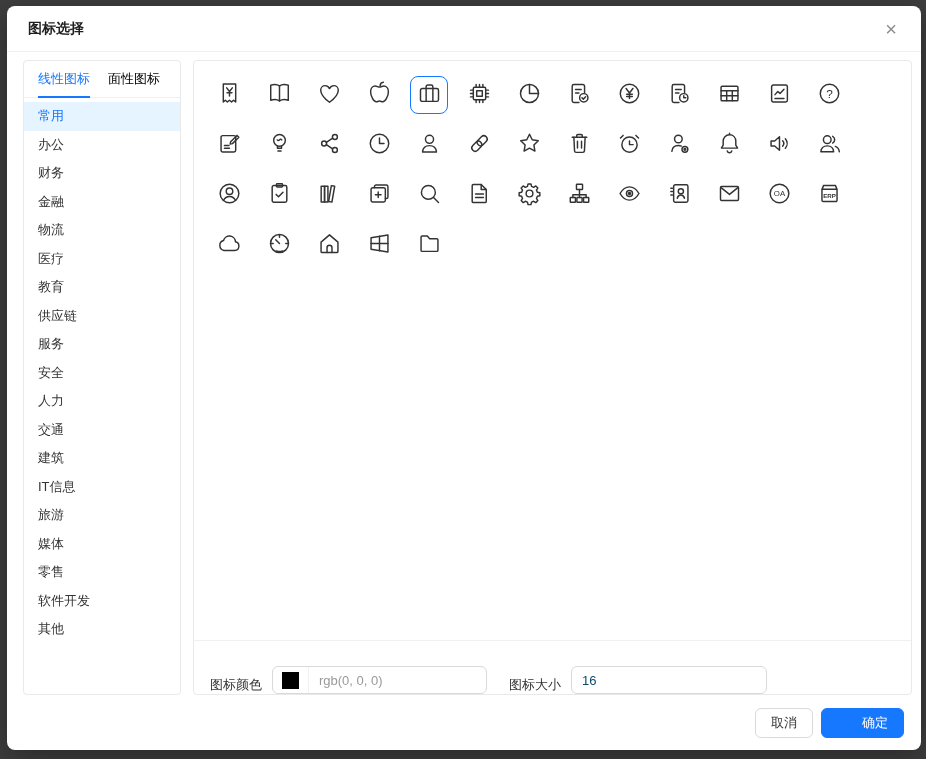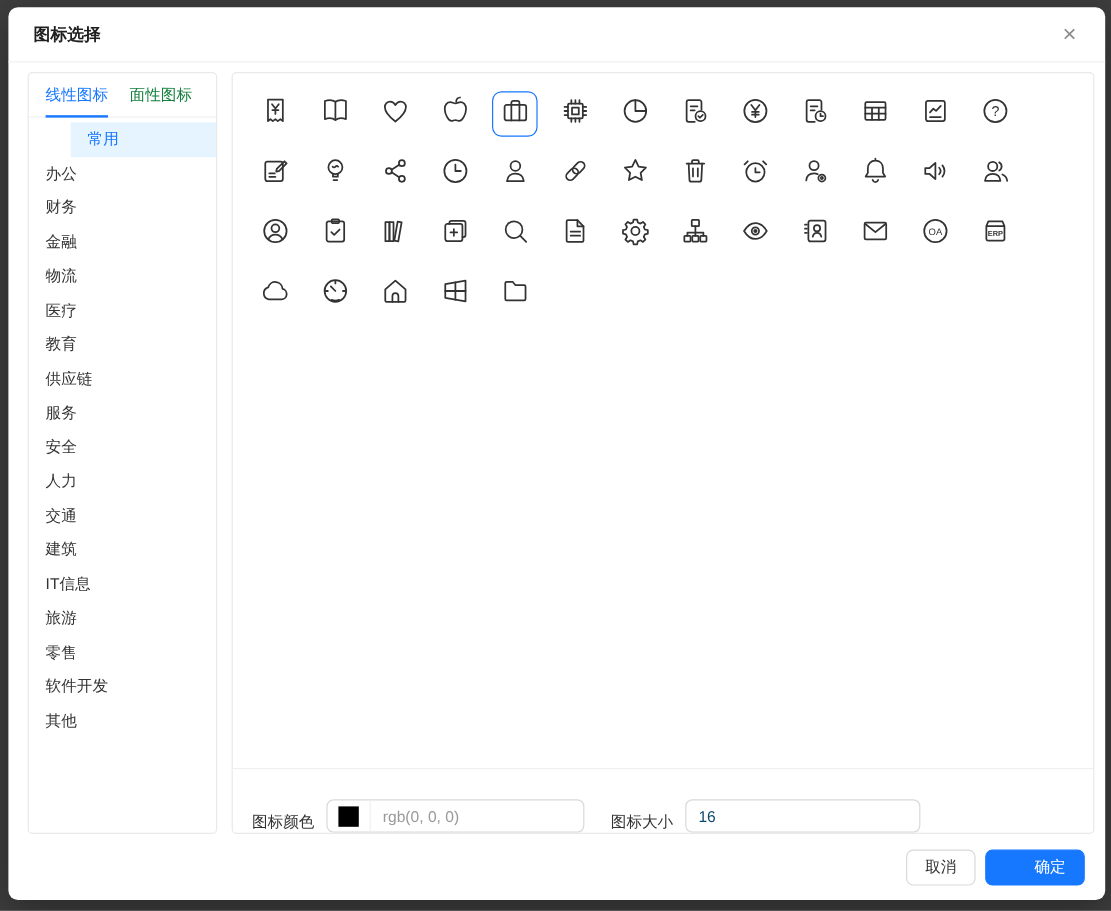--- a/index.html
+++ b/index.html
@@ -18,26 +18,26 @@
     flex:none; height:46px; display:flex; align-items:center; justify-content:space-between;
     padding:0 24px 0 21px; border-bottom:1px solid #f0f0f0;
   }
   .dialog-title { font-size:14px; font-weight:bold; color:#1f1f1f; }
   .close-btn { color:#8c8c8c; font-size:20px; line-height:1; cursor:pointer; user-select:none; }
   .dialog-body { flex:1; min-height:0; display:flex; gap:12px; padding:8px 9px 0 16px; }
   .panel { border:1px solid #e9e9e9; border-radius:4px; background:#fff; }
   .left-panel { flex:none; width:158px; display:flex; flex-direction:column; overflow:hidden; }
   .right-panel { flex:1; display:flex; flex-direction:column; overflow:hidden; }
   .tab-bar { flex:none; display:flex; gap:18px; padding:0 14px; height:37px; border-bottom:1px solid #f0f0f0; }
-  .tab { font-size:13px; color:#15803d; display:flex; align-items:center; position:relative; cursor:pointer; }
+  .tab { font-size:13px; color:#000000; display:flex; align-items:center; position:relative; cursor:pointer; }
   .tab.active { color:#1677ff; }
   .tab.active::after { content:""; position:absolute; left:0; right:0; bottom:-1px; height:2px; background:#1677ff; }
   .cat-list { margin:0; padding:4px 0 0; list-style:none; flex:1; overflow:auto; }
   .cat-item { height:28.5px; line-height:28.5px; padding-left:14px; font-size:13px; color:#333; cursor:pointer; }
-  .cat-item.active { background:#e6f4ff; color:#1677ff;margin-left:35px; }
+  .cat-item.active { background:#e6f4ff; color:#1677ff; }
   .icon-grid {
     flex:1; overflow:auto; padding:15px 16px; display:flex; flex-wrap:wrap;
     gap:12px; align-content:flex-start;
   }
   .cell {
     width:38px; height:38px; border-radius:8px; border:1px solid transparent;
     display:flex; align-items:center; justify-content:center; cursor:pointer;
   }
   .cell.selected { border-color:#1677ff; }
   .cell svg {
@@ -105,20 +105,21 @@
           <li class="cat-item">医疗</li>
           <li class="cat-item">教育</li>
           <li class="cat-item">供应链</li>
           <li class="cat-item">服务</li>
           <li class="cat-item">安全</li>
           <li class="cat-item">人力</li>
           <li class="cat-item">交通</li>
           <li class="cat-item">建筑</li>
           <li class="cat-item">IT信息</li>
           <li class="cat-item">旅游</li>
+          <li class="cat-item">媒体</li>
           <li class="cat-item">零售</li>
           <li class="cat-item">软件开发</li>
           <li class="cat-item">其他</li>
         </ul>
     </div>
 
     <div class="panel right-panel">
       <div class="icon-grid">
           <div class="cell">
             <span><svg viewBox="0 0 24 24">

